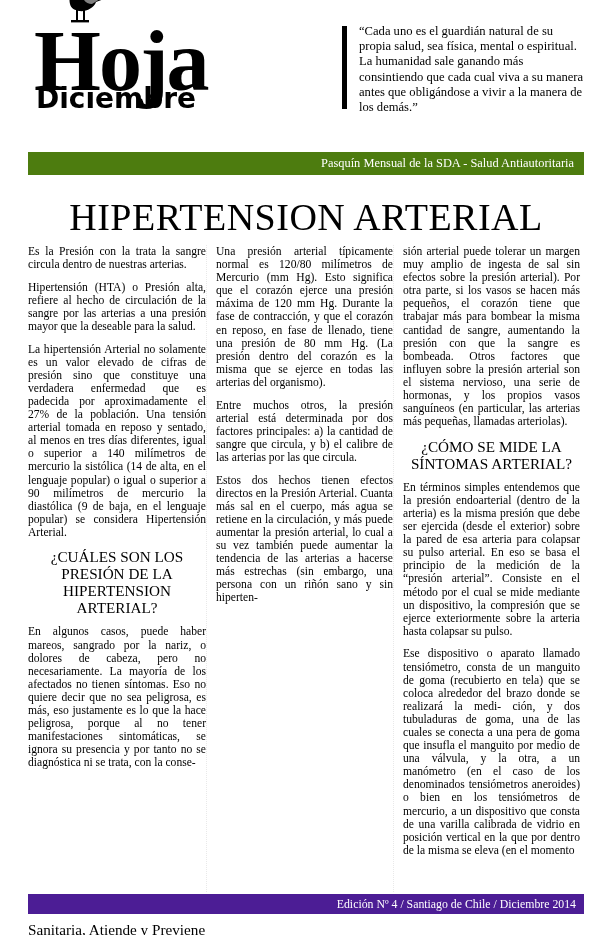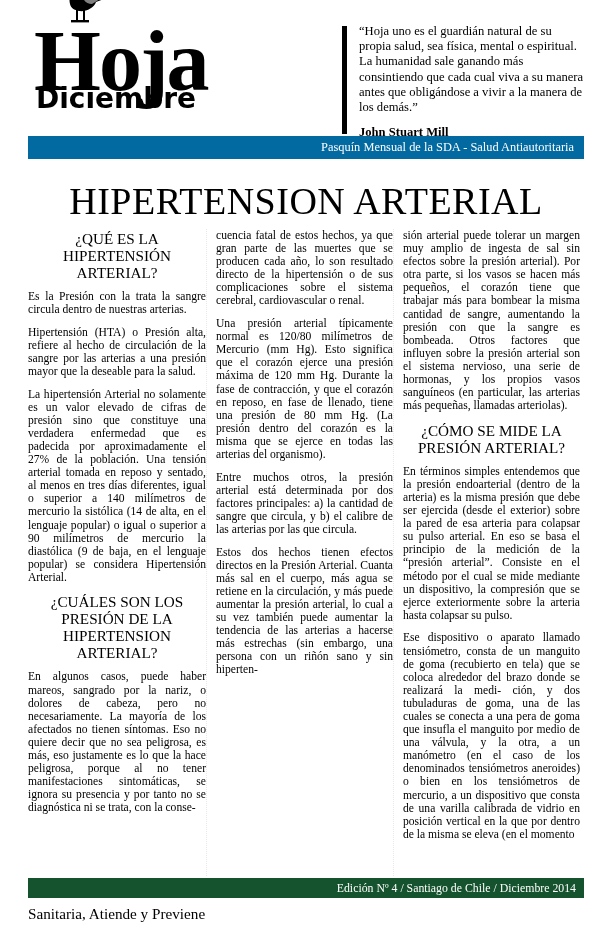--- a/index.html
+++ b/index.html
@@ -92,29 +92,29 @@
     text-align: left;
   }
   .quote-author {
     font-weight: bold;
     font-size: 12.6px;
     margin: 10px 0 0 0;
   }
 
   
   .banner {
-    background: #0369a1;
+    background: #4d7c0f;
     color: #fff;
     height: 23px;
     line-height: 23px;
     text-align: right;
     padding-right: 10px;
     font-size: 12.4px;
     box-sizing: border-box;
-    margin-top: 4px;
+    margin-top: 20px;
   }
 
   
   .headline {
     text-align: center;
     font-size: 38px;
     line-height: 44px;
     font-weight: normal;
     letter-spacing: 0.5px;
     margin: 20px 0 6px 0;
@@ -152,21 +152,21 @@
     font-size: 15.2px;
     line-height: 17px;
     font-weight: normal;
     margin: 4px 0 9px 0;
     font-family: "Liberation Serif", serif;
   }
   .col .sect-head:first-child { margin-top: 1px; }
 
   
   .footer-bar {
-    background: #14532d;
+    background: #4c1d95;
     color: #fff;
     height: 20px;
     line-height: 20px;
     text-align: right;
     padding-right: 8px;
     font-size: 11.8px;
     box-sizing: border-box;
     margin-top: 2px;
   }
   .footer-line {
@@ -203,48 +203,45 @@
           <rect x="33" y="36" width="2" height="11" fill="#000"></rect>
           <rect x="21" y="46" width="18" height="2.4" fill="#000"></rect>
         </svg>
       </div>
       <div class="logo-sanitaria">Diciembre</div>
     </div>
 
     <div class="quote-block">
       <div class="quote-rule"></div>
       <div class="quote-body">
-        <p class="quote-text">“Hoja uno es el guardián natural de su propia salud, sea física, mental o espiritual. La humanidad sale ganando más consintiendo que cada cual viva a su manera antes que obligándose a vivir a la manera de los demás.”</p>
-        <p class="quote-author">John Stuart Mill</p>
+        <p class="quote-text">“Cada uno es el guardián natural de su propia salud, sea física, mental o espiritual. La humanidad sale ganando más consintiendo que cada cual viva a su manera antes que obligándose a vivir a la manera de los demás.”</p>
       </div>
     </div>
   </div>
 
   <div class="banner">Pasquín Mensual de la SDA - Salud Antiautoritaria</div>
 
   <h1 class="headline">HIPERTENSION ARTERIAL</h1>
 
   <div class="columns">
     <div class="col">
-        <h2 class="sect-head">¿QUÉ ES LA HIPERTENSIÓN ARTERIAL?</h2>
         <p>Es la Presión con la trata la sangre circula dentro de nuestras arterias.</p>
         <p>Hipertensión (HTA) o Presión alta, refiere al hecho de circulación de la sangre por las arterias a una presión mayor que la deseable para la salud.</p>
         <p>La hipertensión Arterial no solamente es un valor elevado de cifras de presión sino que constituye una verdadera enfermedad que es padecida por aproximadamente el 27% de la población. Una tensión arterial tomada en reposo y sentado, al menos en tres días diferentes, igual o superior a 140 milímetros de mercurio la sistólica (14 de alta, en el lenguaje popular) o igual o superior a 90 milímetros de mercurio la diastólica  (9 de baja, en el lenguaje popular) se considera Hipertensión Arterial.</p>
         <h2 class="sect-head">¿CUÁLES SON LOS PRESIÓN DE LA HIPERTENSION ARTERIAL?</h2>
         <p>En algunos casos, puede haber mareos, sangrado por la nariz, o dolores de cabeza, pero no necesariamente. La mayoría de los afectados no tienen síntomas. Eso no quiere decir que no sea peligrosa, es más, eso justamente es lo que la hace peligrosa, porque al no tener manifestaciones sintomáticas, se ignora su presencia y por tanto no se diagnóstica ni se trata, con la conse-</p>
       </div>
     <div class="col">
-        <p>cuencia fatal de estos hechos, ya que gran parte de las muertes que se producen cada año, lo son resultado directo de la hipertensión o de sus complicaciones sobre el sistema cerebral, cardiovascular o renal.</p>
         <p>Una presión arterial típicamente normal es 120/80 milímetros de Mercurio (mm Hg). Esto significa que el corazón ejerce una presión máxima de 120 mm Hg. Durante la fase de contracción, y que el corazón en reposo, en fase de llenado, tiene una presión de 80 mm Hg. (La presión dentro del corazón es la misma que se ejerce en todas las arterias del organismo).</p>
         <p>Entre muchos otros, la presión arterial está determinada por dos factores principales: a) la cantidad de sangre que circula, y b) el calibre de las arterias por las que circula.</p>
         <p>Estos dos hechos tienen efectos directos en la Presión Arterial. Cuanta más sal en el cuerpo, más agua se retiene en la circulación, y más puede aumentar la presión arterial, lo cual a su vez también puede aumentar la tendencia de las arterias a hacerse más estrechas (sin embargo, una persona con un riñón sano y sin hiperten-</p>
       </div>
     <div class="col">
         <p>sión arterial puede tolerar un margen muy amplio de ingesta de sal sin efectos sobre la presión arterial). Por otra parte, si los vasos se hacen más pequeños, el corazón tiene que trabajar más para bombear la misma cantidad de sangre, aumentando la presión con que la sangre es bombeada. Otros factores que influyen sobre la presión arterial son el sistema nervioso, una serie de hormonas, y los propios vasos sanguíneos (en particular, las arterias más pequeñas, llamadas arteriolas).</p>
-        <h2 class="sect-head">¿CÓMO SE MIDE LA PRESIÓN ARTERIAL?</h2>
+        <h2 class="sect-head">¿CÓMO SE MIDE LA SÍNTOMAS ARTERIAL?</h2>
         <p>En términos simples entendemos que la presión endoarterial (dentro de la arteria) es la misma presión que debe ser ejercida (desde el exterior) sobre la pared de esa arteria para colapsar su pulso arterial. En eso se basa el principio de la medición de la “presión arterial”. Consiste en el método por el cual se mide mediante un dispositivo, la compresión que se ejerce exteriormente sobre la arteria hasta colapsar su pulso.</p>
         <p>Ese dispositivo o aparato llamado tensiómetro, consta de un manguito de goma (recubierto en tela) que se coloca alrededor del brazo donde se realizará la medi- ción, y dos tubuladuras de goma, una de las cuales se conecta a una pera de goma que insufla el manguito por medio de una válvula, y la otra, a un manómetro (en el caso de los denominados tensiómetros aneroides) o bien en los tensiómetros de mercurio, a un dispositivo que consta de una varilla calibrada de vidrio en posición vertical en la que por dentro de la misma se eleva (en el momento</p>
       </div>
   </div>
 
   <div class="footer-bar">Edición Nº 4 / Santiago de Chile / Diciembre 2014</div>
   <div class="footer-line">
     <span>Sanitaria, Atiende y Previene</span>
   </div>
 

